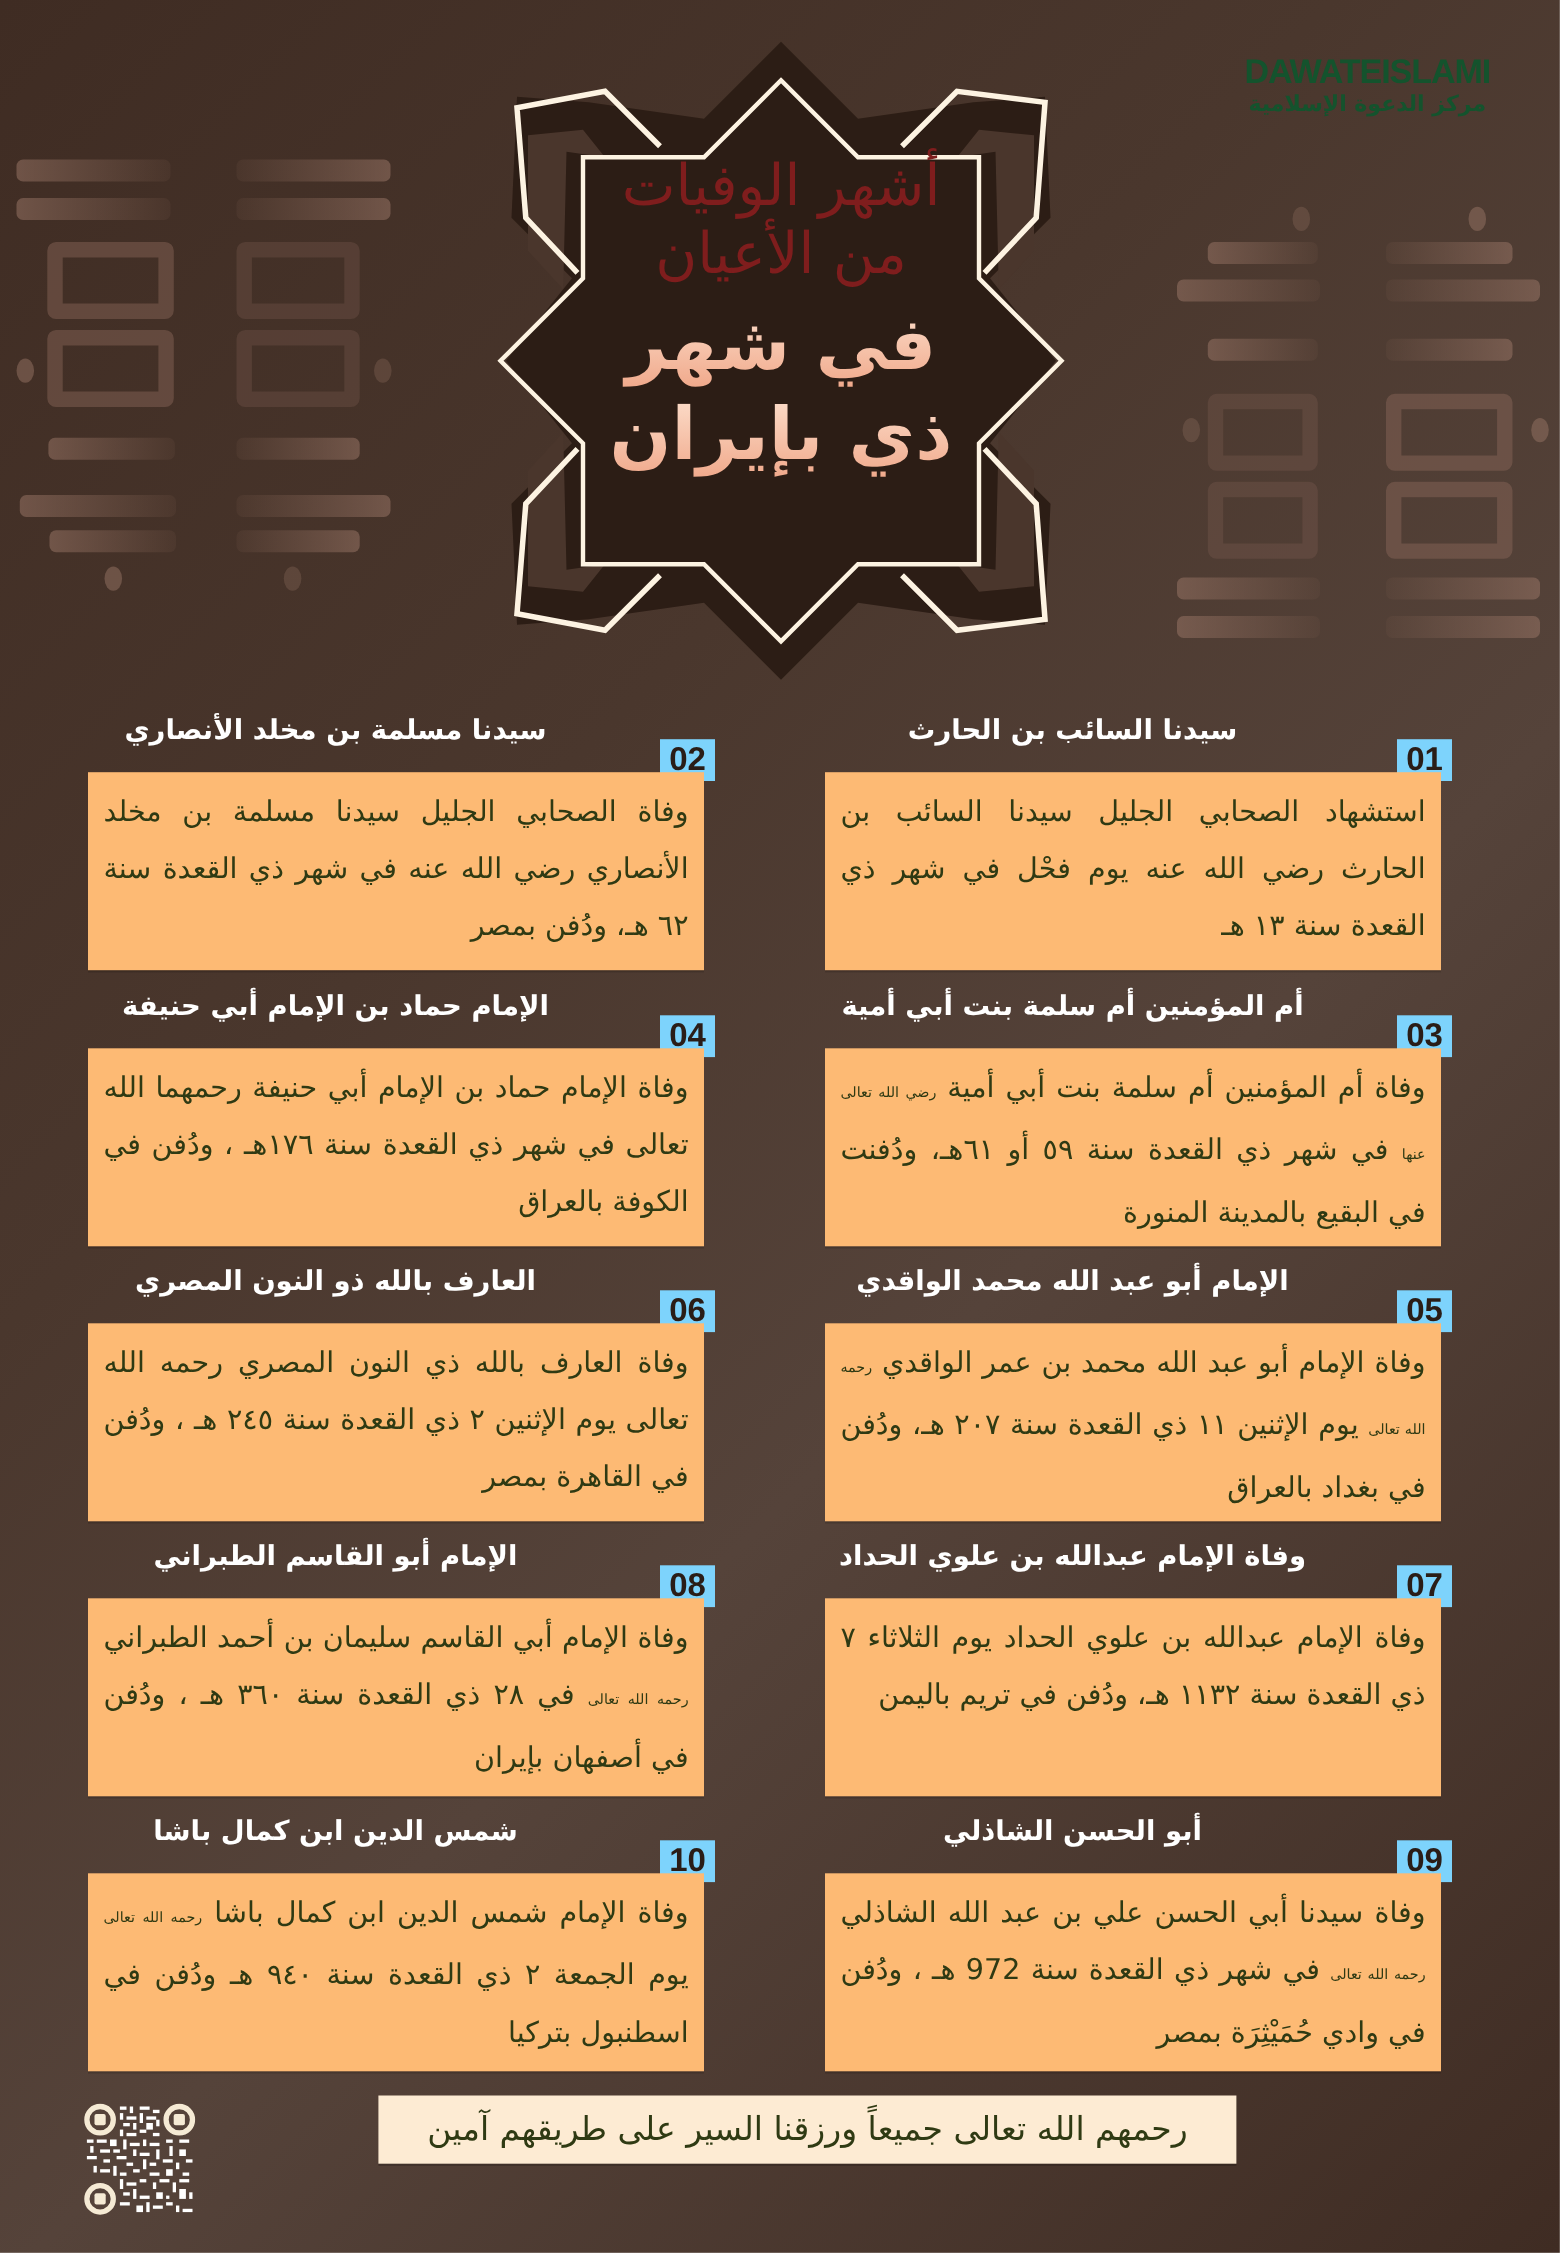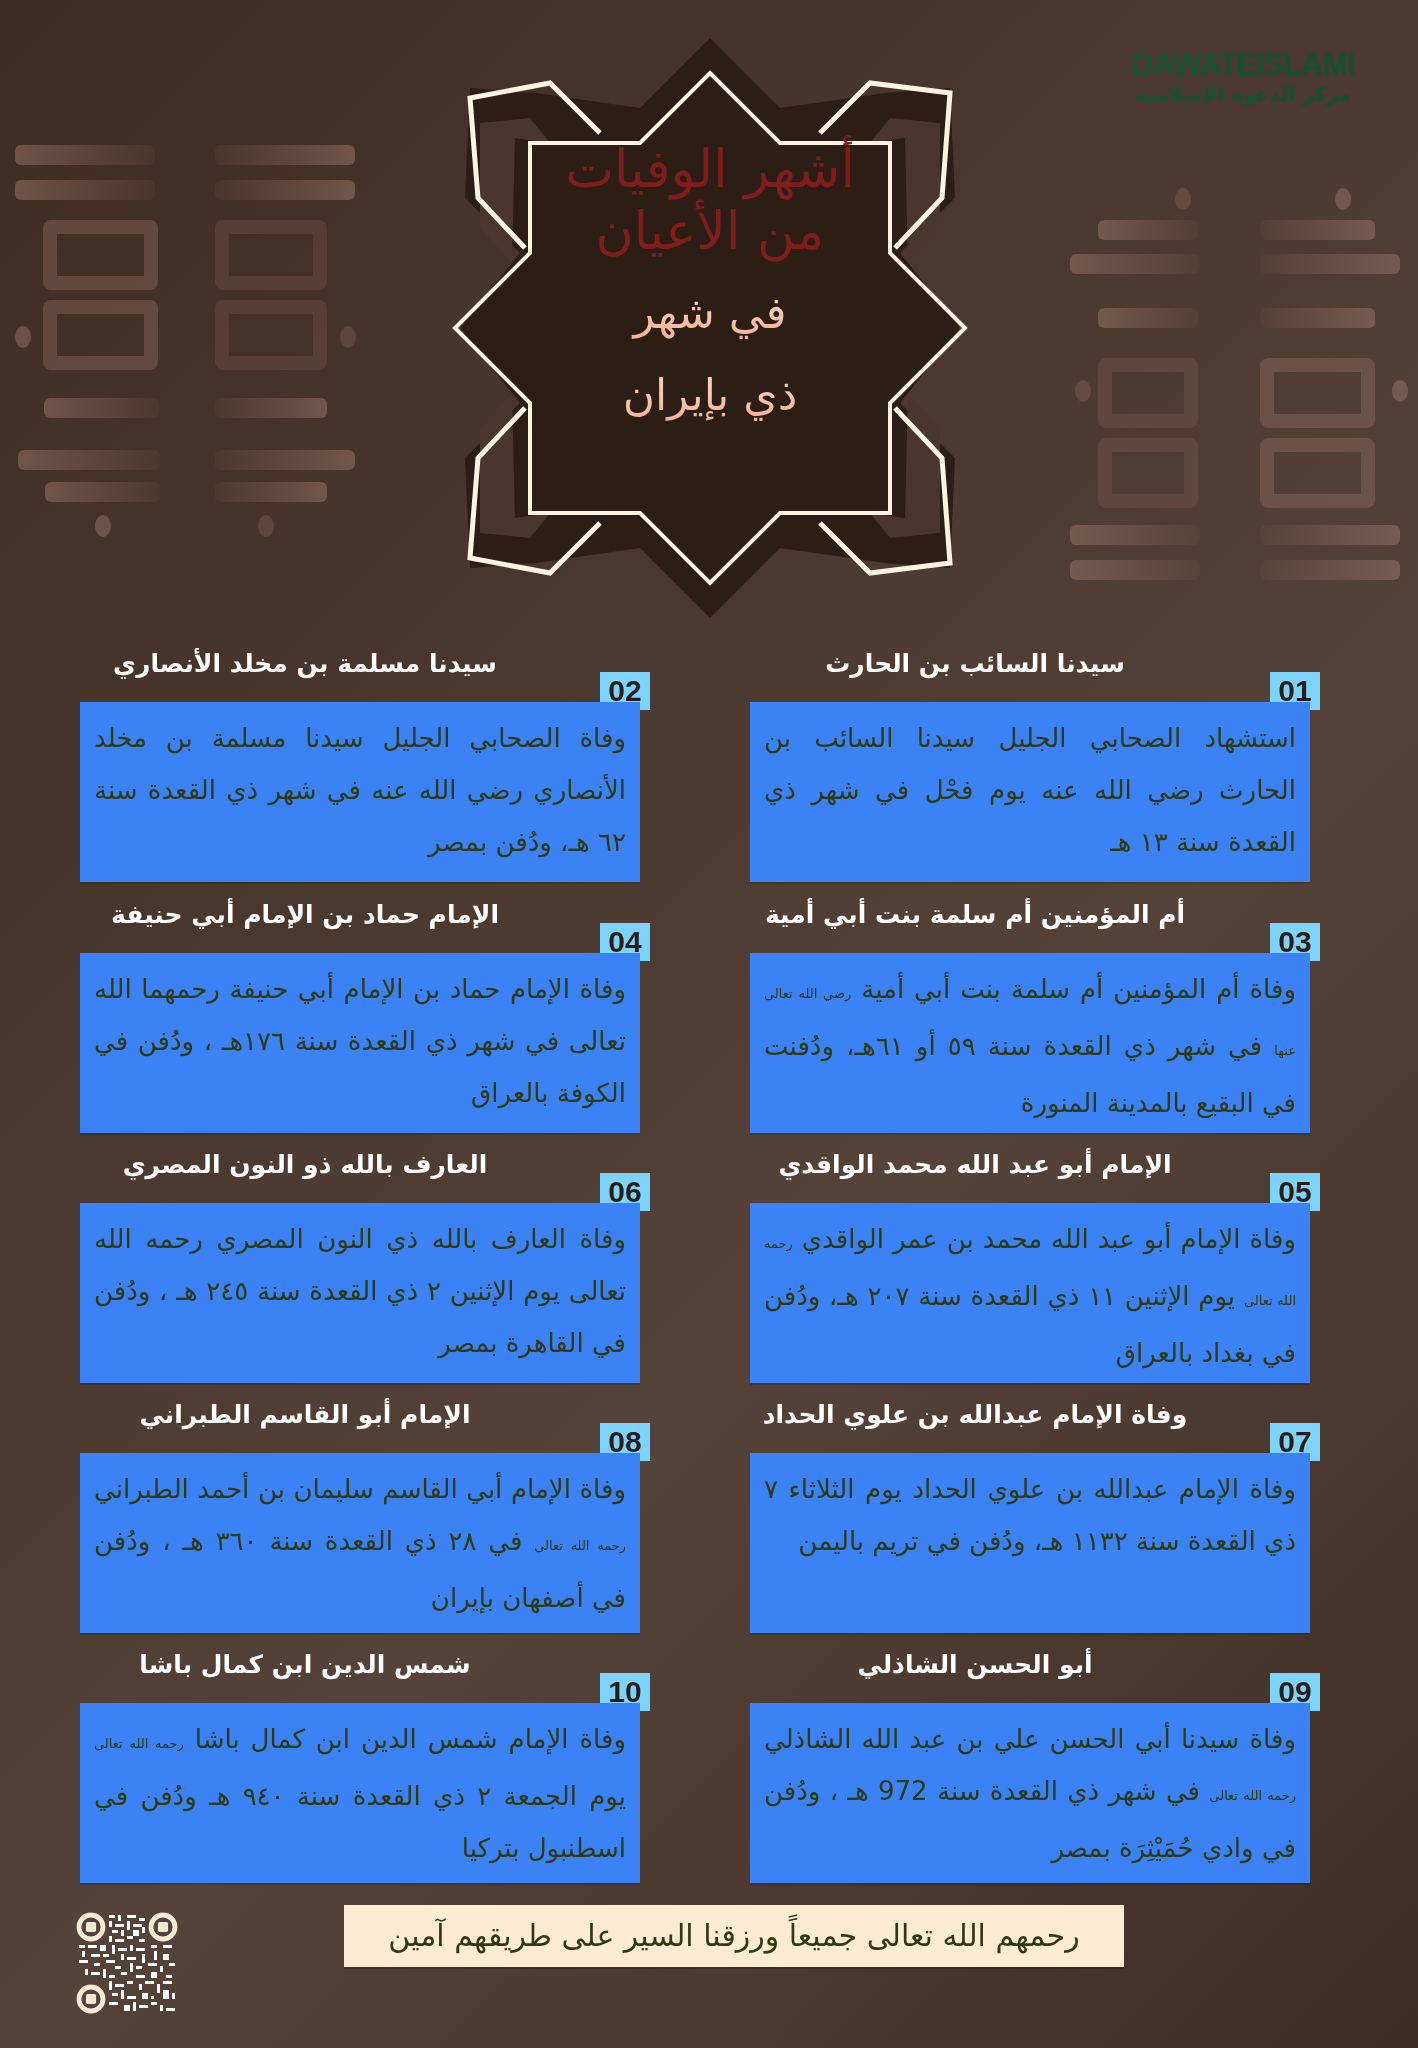--- a/index.html
+++ b/index.html
@@ -25,41 +25,41 @@
   .logo { position: absolute; top: 48px; right: 60px; width: 230px; text-align: center; color: #14532d; }
   .logo-en { font-family: "Liberation Sans", sans-serif; font-weight: 700; font-size: 31px; letter-spacing: -1px; line-height: 34px; }
   .logo-ar { font-family: "DejaVu Sans", sans-serif; font-weight: 700; font-size: 20px; line-height: 24px; direction: rtl; }
 
   
   .emblem { position: absolute; left: 430px; top: 28px; width: 560px; height: 600px; }
   .emblem svg { position: absolute; left: 0; top: 0; }
   .emblem-text { position: absolute; left: 100px; top: 110px; width: 360px; height: 380px; text-align: center; direction: rtl; }
   .em-line1, .em-line2 { color: #7f1d1d; font-size: 52px; line-height: 62px; font-weight: 400; }
   .em-line3, .em-line4 {
-    font-size: 44px; line-height: 82px; font-weight: 400;
+    font-size: 66px; line-height: 82px; font-weight: 700;
     background: linear-gradient(180deg, #fde2d0 0%, #f0a88a 100%);
     -webkit-background-clip: text; background-clip: text; color: transparent;
   }
   .em-line3 { margin-top: 10px; }
 
   
   .card { position: absolute; width: 580px; height: 240px; }
   .card-title {
     position: absolute; top: 0; right: 110px; left: 0; height: 44px;
     color: #fff; font-weight: 700; font-size: 25px; line-height: 44px;
     text-align: center; direction: rtl; white-space: nowrap;
   }
   .card-num {
     position: absolute; top: 30px; right: 0; width: 50px; height: 38px;
     background: #7dd3fc; color: #2a1d17; font-family: "Liberation Sans", sans-serif;
     font-weight: 700; font-size: 30px; line-height: 38px; text-align: center;
   }
   .card-body {
     position: absolute; top: 60px; left: 10px; right: 10px; height: 180px;
-    background: #3b82f6; direction: rtl; text-align: justify;
+    background: #fdba74; direction: rtl; text-align: justify;
     padding: 10px 14px 0 14px;
     color: #2f3a13; font-size: 26px; line-height: 52px;
     box-shadow: 0 2px 0 rgba(0,0,0,0.15);
   }
   .card-body .small { font-size: 13px; }
 
   
   .footer-banner {
     position: absolute; left: 325px; top: 1905px; width: 780px; height: 62px;
     background: #fdebd3; color: #2f3a13; direction: rtl; text-align: center;

